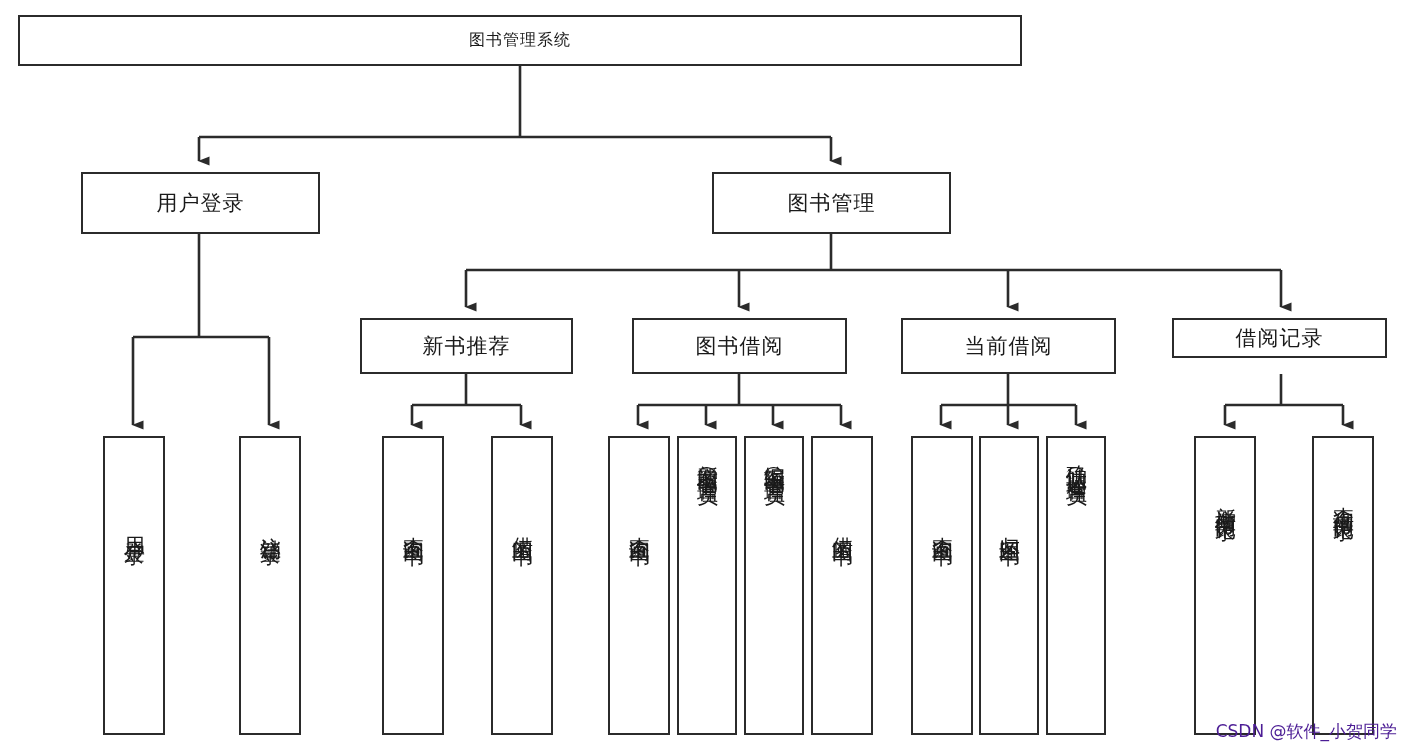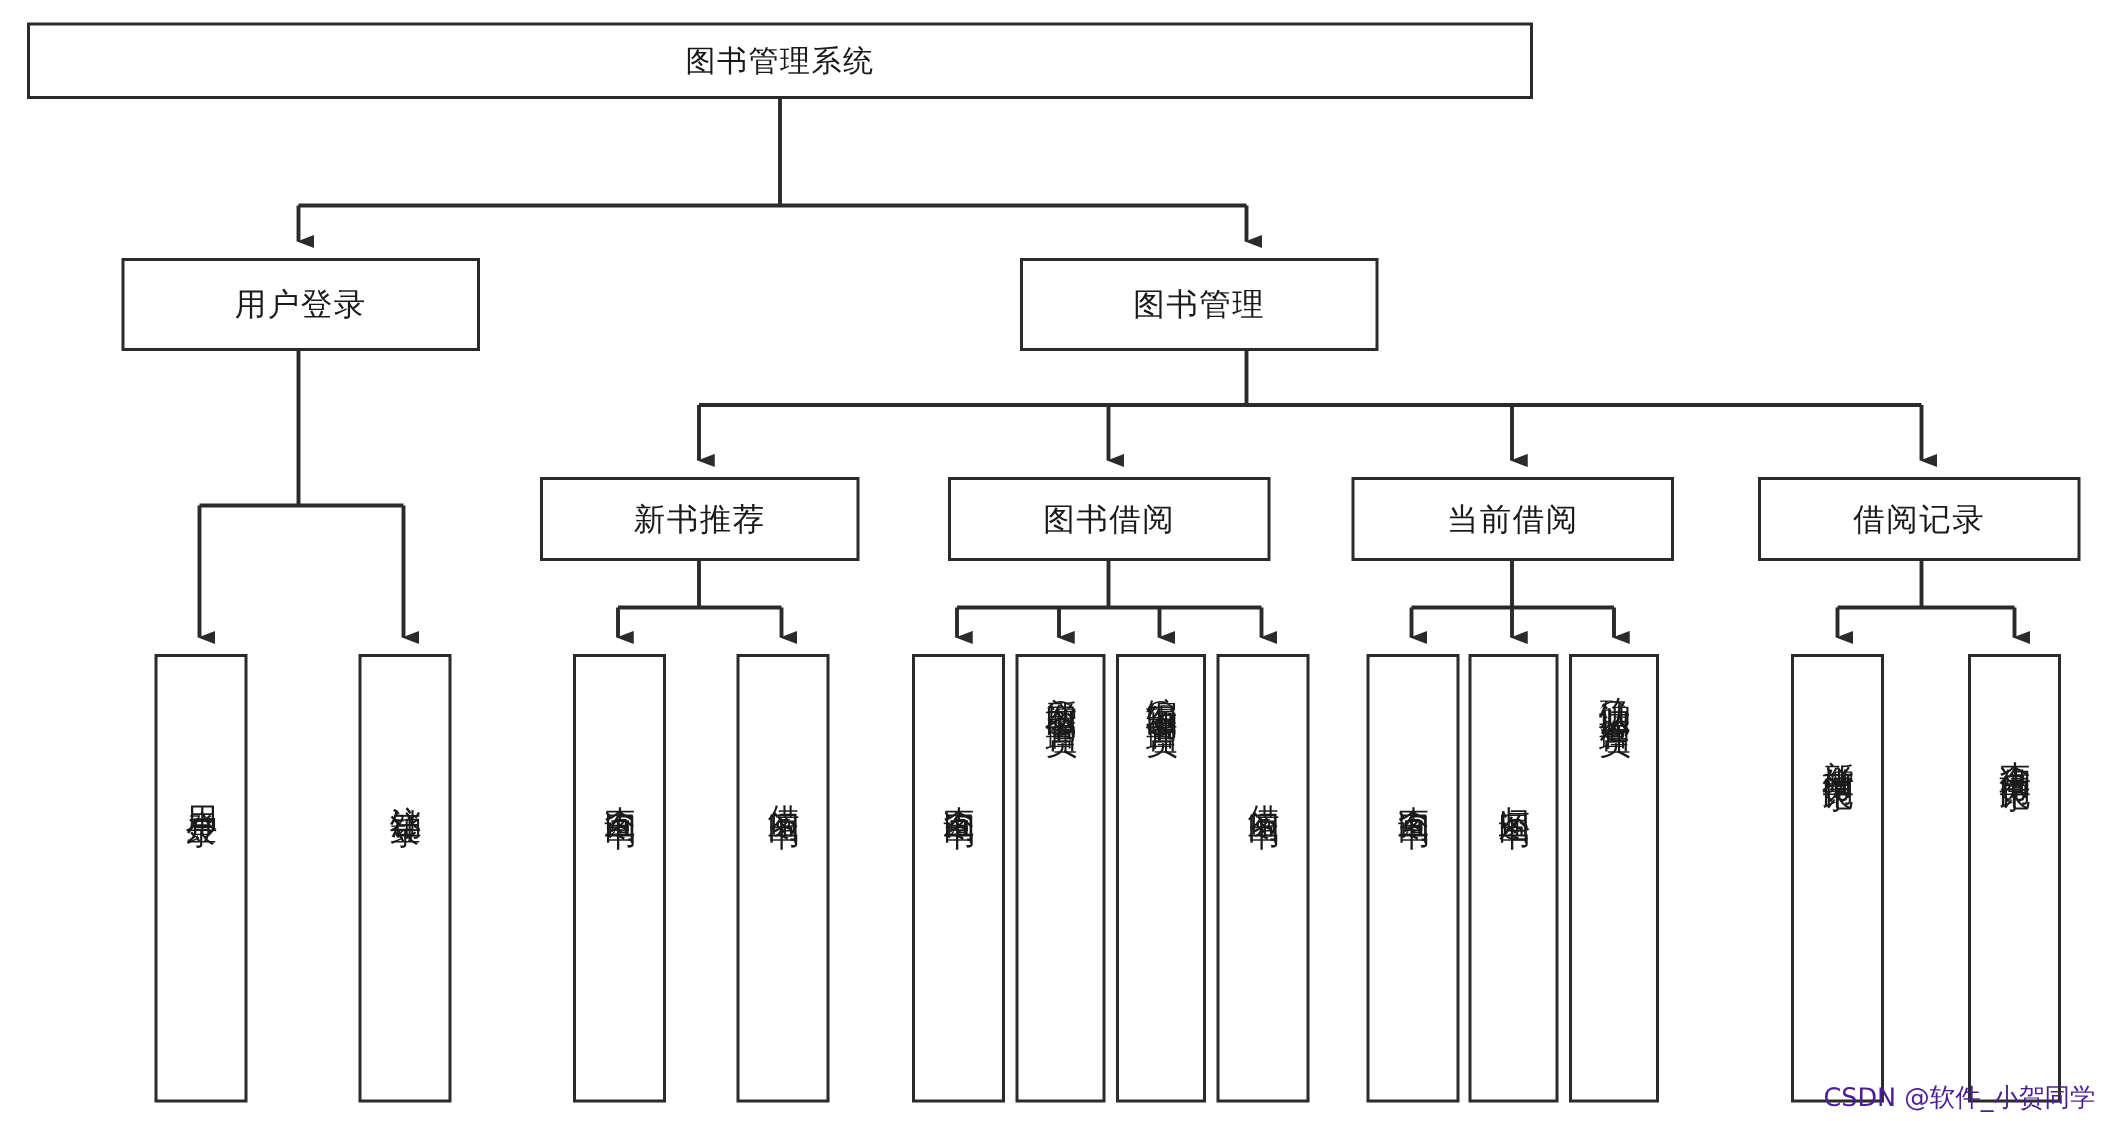--- a/index.html
+++ b/index.html
@@ -36,21 +36,21 @@
   }
   .node-label {
     color: #1a1a1a;
     font-size: 21px;
     letter-spacing: 1px;
     line-height: 1.15;
     white-space: nowrap;
     text-align: center;
   }
   
-  .node.root .node-label { font-size: 20px; }
+  .node.root .node-label { font-size: 16px; }
 
   
   .node.vert {
     align-items: flex-start;
     justify-content: center;
     padding-top: 6px;
   }
   .node.vert .node-label {
     writing-mode: vertical-rl;
     text-orientation: upright;
@@ -130,34 +130,34 @@
     </g>
   </svg>
 
   <div class="node root" style="left:18px; top:15px; width:1004px; height:51px;">
     <span class="node-label">图书管理系统</span>
   </div>
 
   <div class="node" style="left:81px; top:172px; width:239px; height:62px;">
     <span class="node-label">用户登录</span>
   </div>
-  <div class="node" style="left:680px; top:172px; width:239px; height:62px;">
+  <div class="node" style="left:712px; top:172px; width:239px; height:62px;">
     <span class="node-label">图书管理</span>
   </div>
 
   <div class="node" style="left:360px; top:318px; width:213px; height:56px;justify-content:center;">
     <span class="node-label">新书推荐</span>
   </div>
   <div class="node" style="left:632px; top:318px; width:215px; height:56px;">
     <span class="node-label">图书借阅</span>
   </div>
   <div class="node" style="left:901px; top:318px; width:215px; height:56px;">
     <span class="node-label">当前借阅</span>
   </div>
-  <div class="node" style="left:1172px; top:318px; width:215px; height:56px;">
+  <div class="node" style="left:1172px; top:318px; width:215px; height:40px;">
     <span class="node-label">借阅记录</span>
   </div>
 
   <div class="node vert short" style="left:103px; top:436px; width:62px; height:299px;">
     <span class="node-label">用户登录</span>
   </div>
   <div class="node vert short" style="left:239px; top:436px; width:62px; height:299px;">
     <span class="node-label">注销登录</span>
   </div>
 

